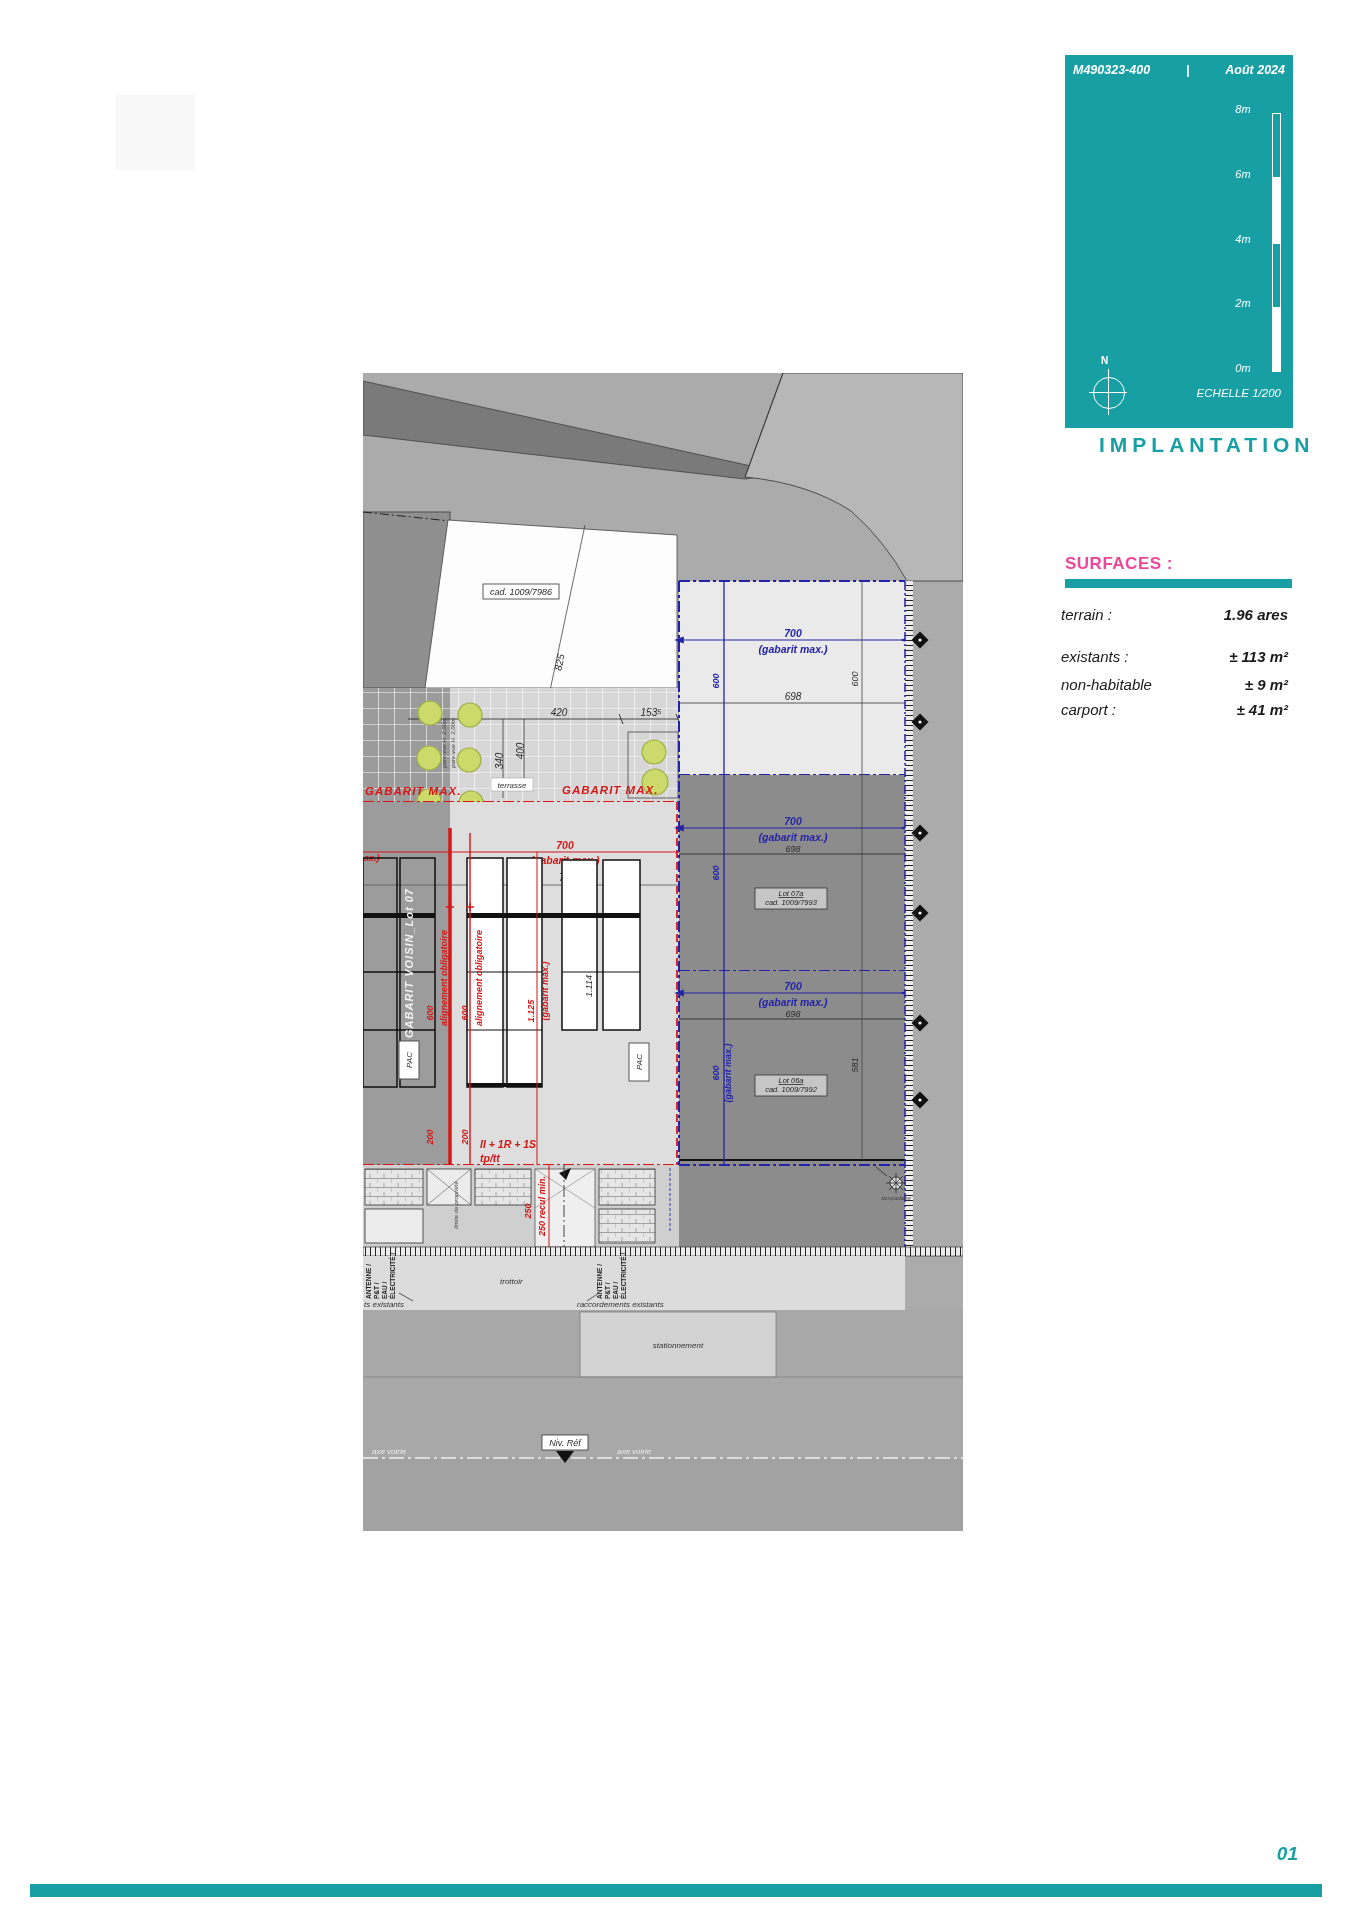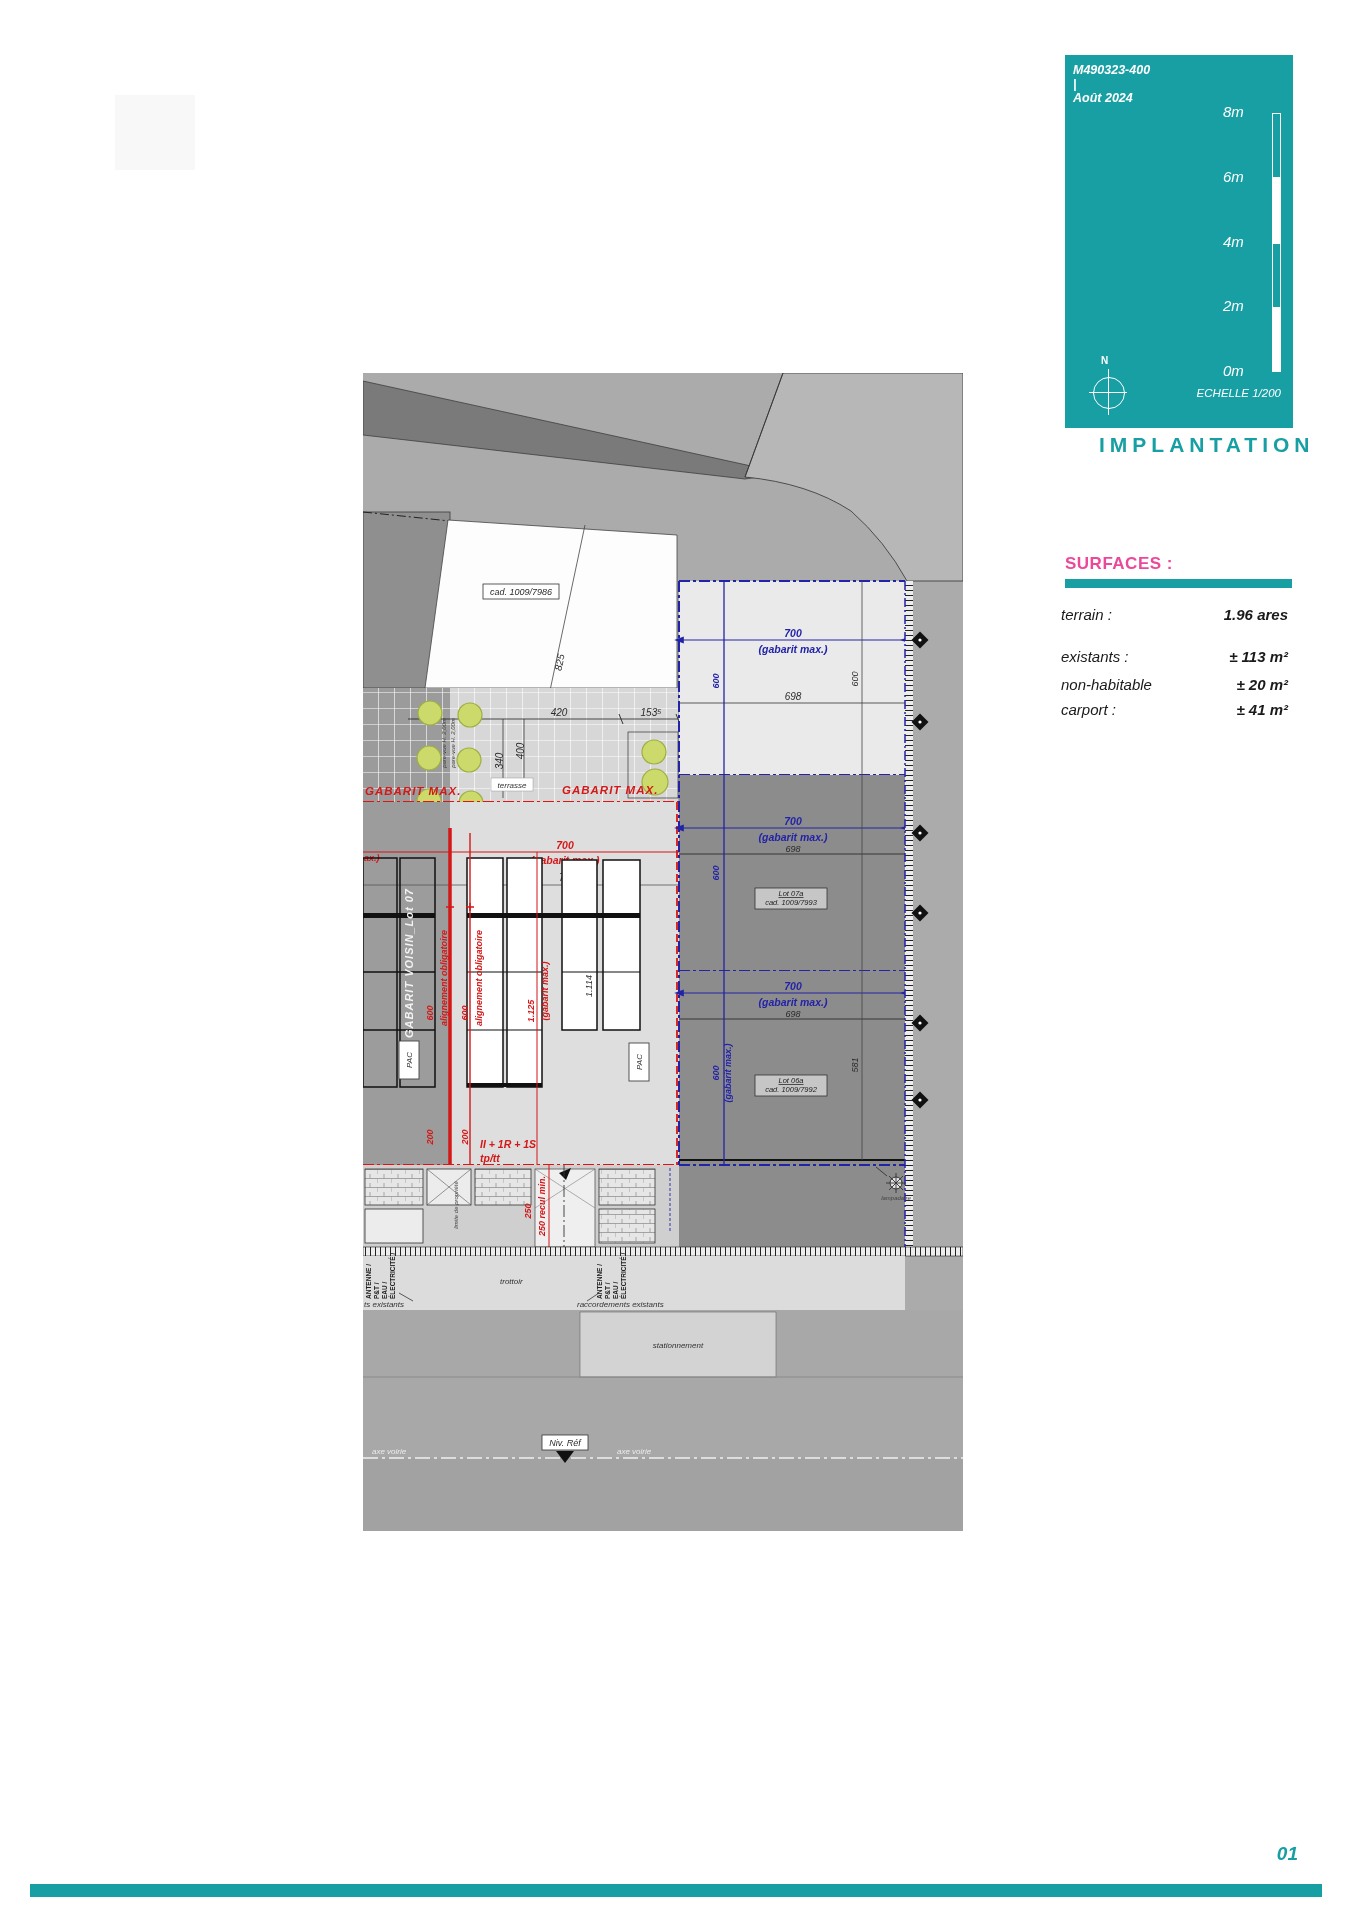--- a/index.html
+++ b/index.html
@@ -3,22 +3,22 @@
 <meta charset="utf-8">
 <style>
   html,body{margin:0;padding:0;background:#ffffff;}
   .page{position:relative;width:1353px;height:1920px;background:#fff;overflow:hidden;
         font-family:"Liberation Sans",sans-serif;}
   .abs{position:absolute;}
 
   
   .teal-box{position:absolute;left:1065px;top:55px;width:228px;height:373px;}
   .teal-box .hdr{position:absolute;left:8px;right:8px;top:8px;display:flex;justify-content:space-between;
-                 color:#fff;font-size:12.5px;font-weight:bold;font-style:italic;flex-direction:column;}
-  .scale-label{position:absolute;color:#fff;font-style:italic;font-size:15px;width:40px;text-align:left;}
+                 color:#fff;font-size:12.5px;font-weight:bold;font-style:italic;}
+  .scale-label{position:absolute;color:#fff;font-style:italic;font-size:11px;width:40px;text-align:center;}
   .scale-seg{position:absolute;left:207px;width:9px;box-sizing:border-box;}
   .seg-solid{background:#fff;}
   .seg-hollow{border:1.5px solid #fff;}
   .compass-circle{position:absolute;left:28px;top:322px;width:30px;height:30px;border:1.6px solid #fff;border-radius:50%;}
   .compass-v{position:absolute;left:42.5px;top:314px;width:1.6px;height:46px;background:#fff;}
   .compass-h{position:absolute;left:24px;top:336.5px;width:38px;height:1.6px;background:#fff;}
   .compass-n{position:absolute;left:36px;top:300px;color:#fff;font-size:10px;font-weight:bold;}
   .echelle{position:absolute;right:12px;top:332px;color:#fff;font-style:italic;font-size:11.5px;}
   .impl-title{position:absolute;left:1063px;top:433px;width:232px;font-size:21px;font-weight:bold;
               letter-spacing:5px;white-space:nowrap;margin-left:36px;}
@@ -375,21 +375,21 @@
   <div class="surf-row" style="top:606px">
     <span>terrain :</span>
     <span class="val">1.96 ares</span>
   </div>
   <div class="surf-row" style="top:648px">
     <span>existants :</span>
     <span class="val">± 113 m²</span>
   </div>
   <div class="surf-row" style="top:676px">
     <span>non-habitable</span>
-    <span class="val">± 20 m²</span>
+    <span class="val">± 9 m²</span>
   </div>
   <div class="surf-row" style="top:701px">
     <span>carport :</span>
     <span class="val">± 41 m²</span>
   </div>
 
   <div class="pagenum" style="color: rgb(24, 159, 164);">01</div>
   <div class="bottom-bar" style="background: rgb(24, 159, 164);"></div>
 </div>
 

